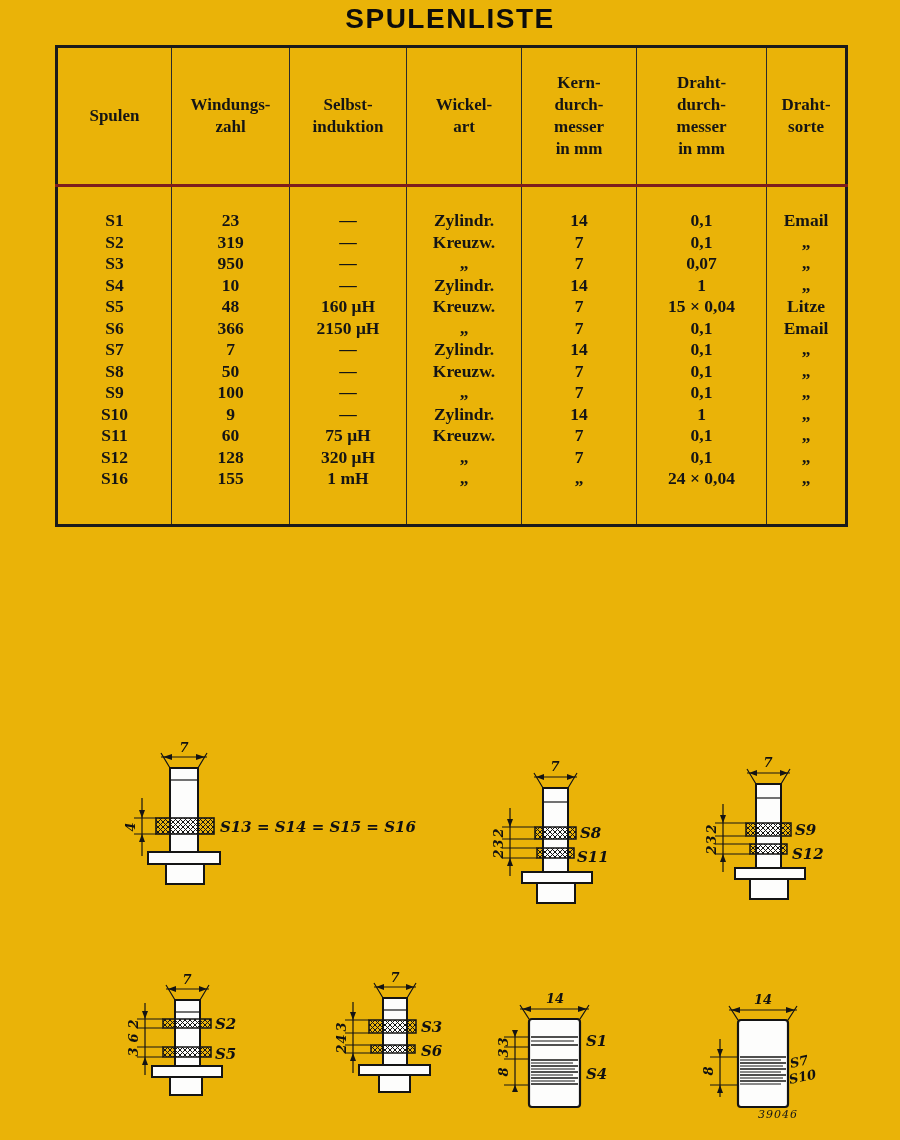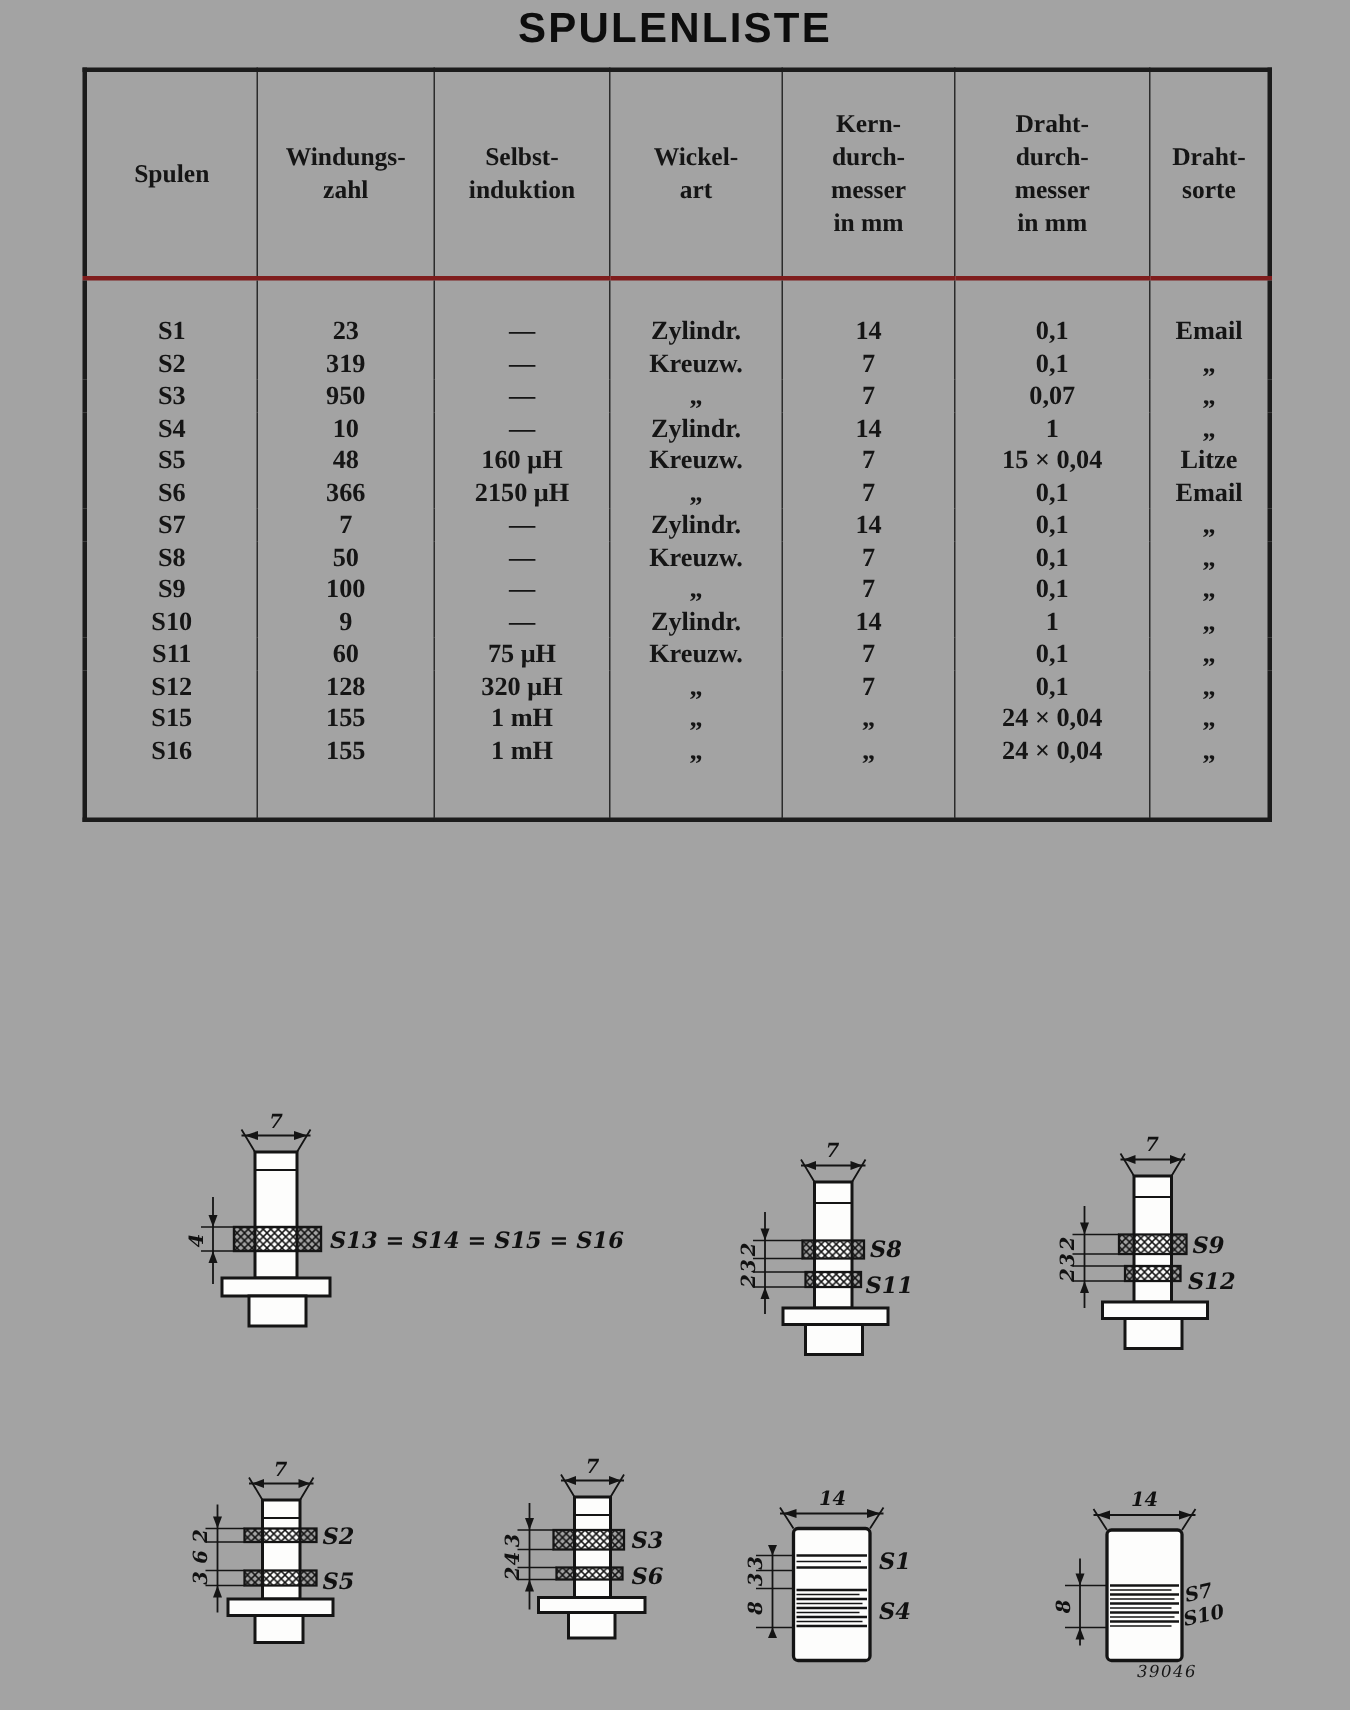--- a/index.html
+++ b/index.html
@@ -1,18 +1,18 @@
 <!DOCTYPE html>
 <html><head>
 <meta charset="utf-8">
 <style>
   html,body { margin:0; padding:0; background:#ffffff; }
   .page {
     position:relative; width:900px; height:1140px;
-    background:#a3a3a3; overflow:hidden;
+    background:#eab308; overflow:hidden;
     font-family:"Liberation Serif", serif; color:#151515;
   }
   .title {
     position:absolute; top:3px; left:0; width:900px; text-align:center;
     font-family:"Liberation Sans", sans-serif; font-weight:bold;
     font-size:28px; letter-spacing:1.5px; color:#0d0d0d;
   }
   table.spulen {
     position:absolute; left:55px; top:45px; width:790px;
     border-collapse:collapse; table-layout:fixed;
@@ -187,29 +187,20 @@
           <td>0,1</td>
           <td>„</td>
         </tr>
         <tr>
           <td>S12</td>
           <td>128</td>
           <td>320 μH</td>
           <td>„</td>
           <td>7</td>
           <td>0,1</td>
-          <td>„</td>
-        </tr>
-        <tr>
-          <td>S15</td>
-          <td>155</td>
-          <td>1 mH</td>
-          <td>„</td>
-          <td>„</td>
-          <td>24 × 0,04</td>
           <td>„</td>
         </tr>
         <tr>
           <td>S16</td>
           <td>155</td>
           <td>1 mH</td>
           <td>„</td>
           <td>„</td>
           <td>24 × 0,04</td>
           <td>„</td>

